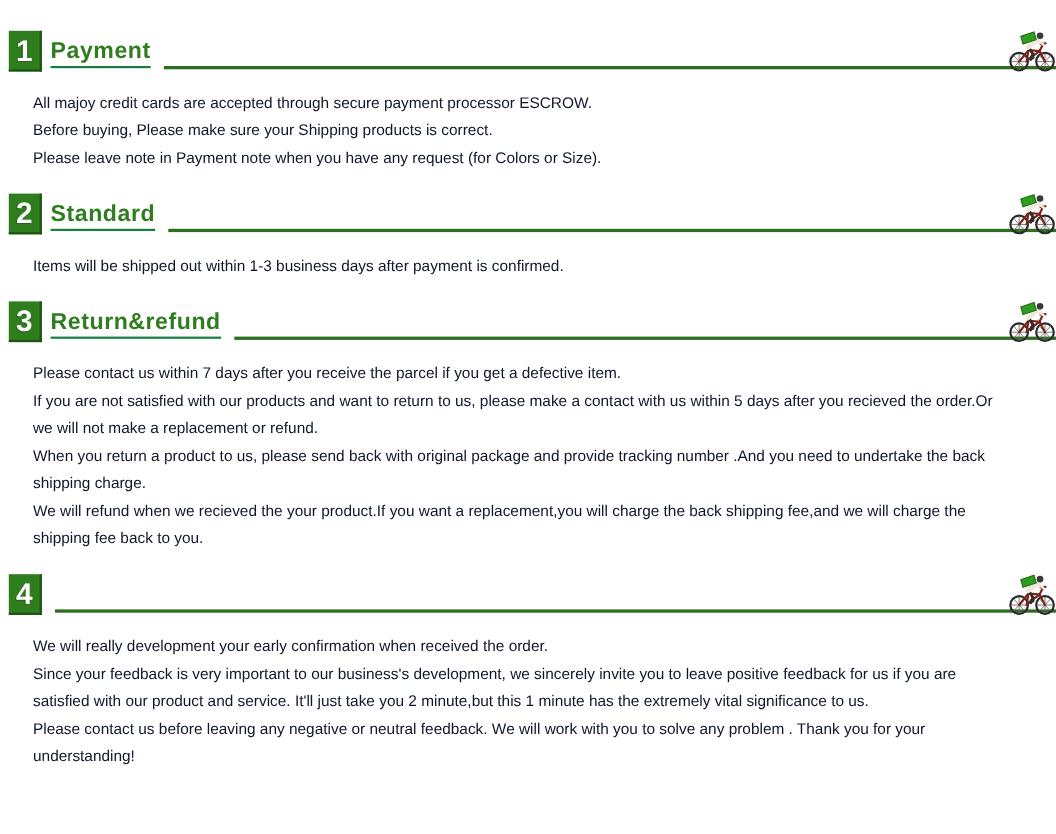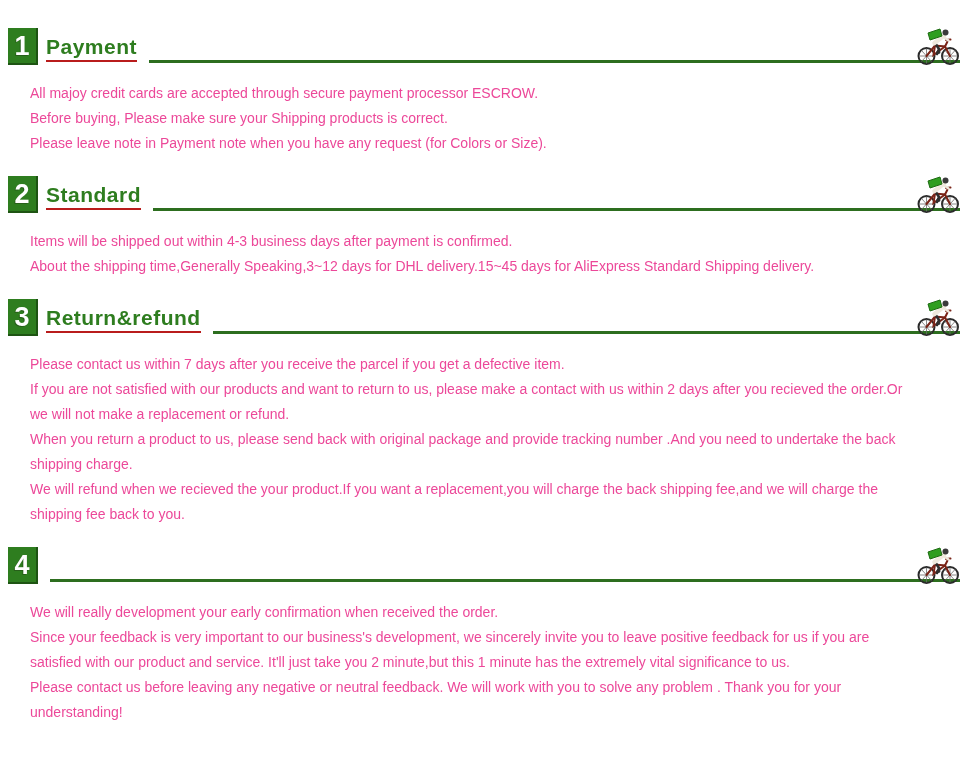--- a/index.html
+++ b/index.html
@@ -41,21 +41,21 @@
     border-bottom: 2px solid #1e5413;
     box-sizing: border-box;
   }
   .sec-title {
     margin: 8px 0 0 8px;
     font-size: 21px;
     font-weight: bold;
     color: #2e7d1f;
     letter-spacing: 0.5px;
     line-height: 22px;
-    border-bottom: 2px solid #b91c1c;
+    border-bottom: 2px solid #15803d;
     padding-bottom: 2px;
     flex: 0 0 auto;
   }
   .rule {
     flex: 1 1 auto;
     height: 3px;
     background: #2d6e1f;
     align-self: flex-end;
     margin-left: 12px;
     margin-bottom: 7px;
@@ -68,21 +68,21 @@
     height: 38px;
   }
   .sec-body {
     margin: 11px 0 20px;
     padding: 0 52px 0 30px;
   }
   .sec-body p {
     margin: 0;
     font-size: 14px;
     line-height: 25px;
-    color: #ec4899;
+    color: #0f172a;
   }
 </style>
 </head>
 <body>
 
 <div class="page">
 
   <section class="section">
     <div class="sec-header">
       <div class="num-box">1</div>
@@ -168,22 +168,21 @@
 
     <path d="M27 8.5 L32.5 12.5" stroke="#efe9dd" stroke-width="2.4" fill="none" stroke-linecap="round"></path>
 
     <circle cx="29.5" cy="4.5" r="3" fill="#3a3a3a"></circle>
 
     <polygon points="12,5 24,1 26,8 14,12" fill="#2f9e1f" stroke="#1d6b12" stroke-width="1"></polygon>
   </svg>
 </span>
     </div>
     <div class="sec-body">
-      <p>Items will be shipped out within 4-3 business days after payment is confirmed.</p>
-      <p>About the shipping time,Generally Speaking,3~12 days for DHL delivery.15~45 days for AliExpress Standard Shipping delivery.</p>
+      <p>Items will be shipped out within 1-3 business days after payment is confirmed.</p>
     </div>
   </section>
 
   <section class="section">
     <div class="sec-header">
       <div class="num-box">3</div>
       <h2 class="sec-title">Return&amp;refund</h2>
       <div class="rule"></div>
       <span class="cyclist icon-slot">
   <svg viewBox="0 0 44 38" width="44" height="38">
@@ -217,21 +216,21 @@
     <path d="M27 8.5 L32.5 12.5" stroke="#efe9dd" stroke-width="2.4" fill="none" stroke-linecap="round"></path>
 
     <circle cx="29.5" cy="4.5" r="3" fill="#3a3a3a"></circle>
 
     <polygon points="12,5 24,1 26,8 14,12" fill="#2f9e1f" stroke="#1d6b12" stroke-width="1"></polygon>
   </svg>
 </span>
     </div>
     <div class="sec-body">
       <p>Please contact us within 7 days after you receive the parcel if you get a defective item.</p>
-      <p>If you are not satisfied with our products and want to return to us, please make a contact with us within 2 days after you recieved the order.Or we will not make a replacement or refund.</p>
+      <p>If you are not satisfied with our products and want to return to us, please make a contact with us within 5 days after you recieved the order.Or we will not make a replacement or refund.</p>
       <p>When you return a product to us, please send back with original package and provide tracking number .And you need to undertake the back shipping charge.</p>
       <p>We will refund when we recieved the your product.If you want a replacement,you will charge the back shipping fee,and we will charge the shipping fee back to you.</p>
     </div>
   </section>
 
   <section class="section">
     <div class="sec-header">
       <div class="num-box">4</div>
       <div class="rule"></div>
       <span class="cyclist icon-slot">

